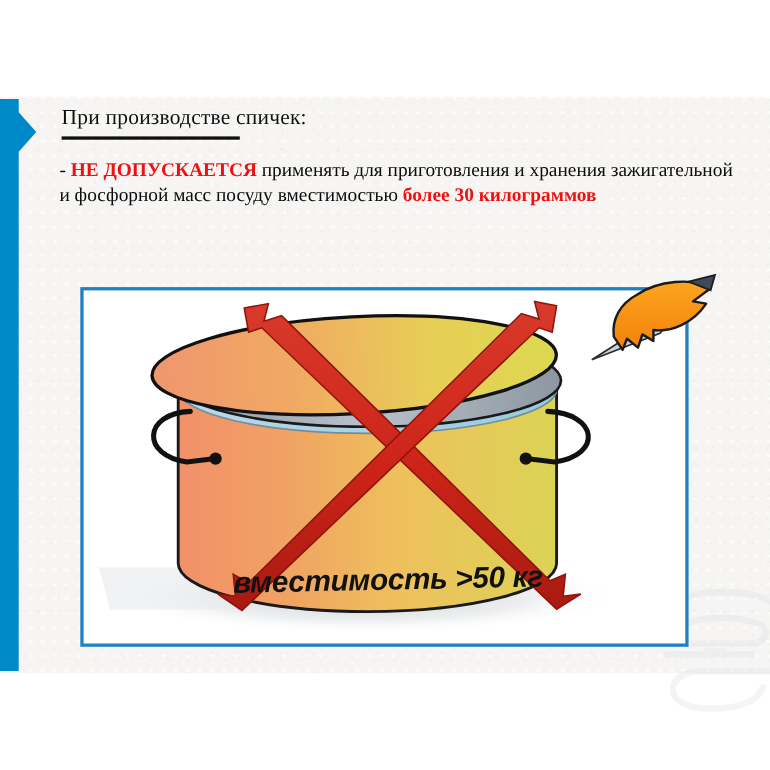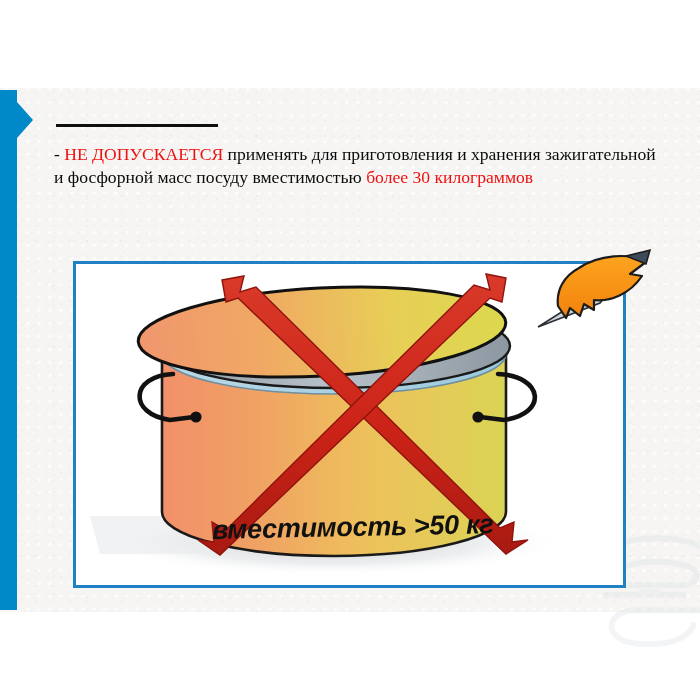--- a/index.html
+++ b/index.html
@@ -75,21 +75,21 @@
   
   .body-text {
     position: absolute;
     left: 54px;
     top: 143px;
     width: 614px;
     font-size: 17.6px;
     line-height: 22.5px;
     color: #0b0b0b;
   }
-  .hl { color: #ee1111; }
+  .hl { color: #ee1111; font-weight: bold; }
 
   
   .picture-frame {
     position: absolute;
     left: 73px;
     top: 261px;
     width: 553px;
     height: 327px;
     border: 3px solid #1f80c4;
     background: #ffffff;
@@ -141,20 +141,21 @@
     </g>
     <g fill="#dfe3e6">
       <rect x="52" y="74" width="22" height="5"></rect>
     </g>
   </svg>
 
   <svg class="accent-bar" viewBox="0 0 36 520" preserveAspectRatio="none">
     <path d="M0 0 L17 0 L17 12 L33 30 L17 48 L17 520 L0 520 Z" fill="#0089c9"></path>
   </svg>
 
+  <div class="title">При производстве спичек:</div>
   <div class="title-rule"></div>
 
   <div class="body-text">
     <span>- </span><span class="hl">НЕ ДОПУСКАЕТСЯ</span><span> применять для приготовления и хранения зажигательной и фосфорной масс посуду вместимостью </span><span class="hl">более 30 килограммов</span>
   </div>
 
   <div class="picture-frame">
     <div class="picture-stage">
 
       <svg class="pot-svg" viewBox="0 0 580 345">

